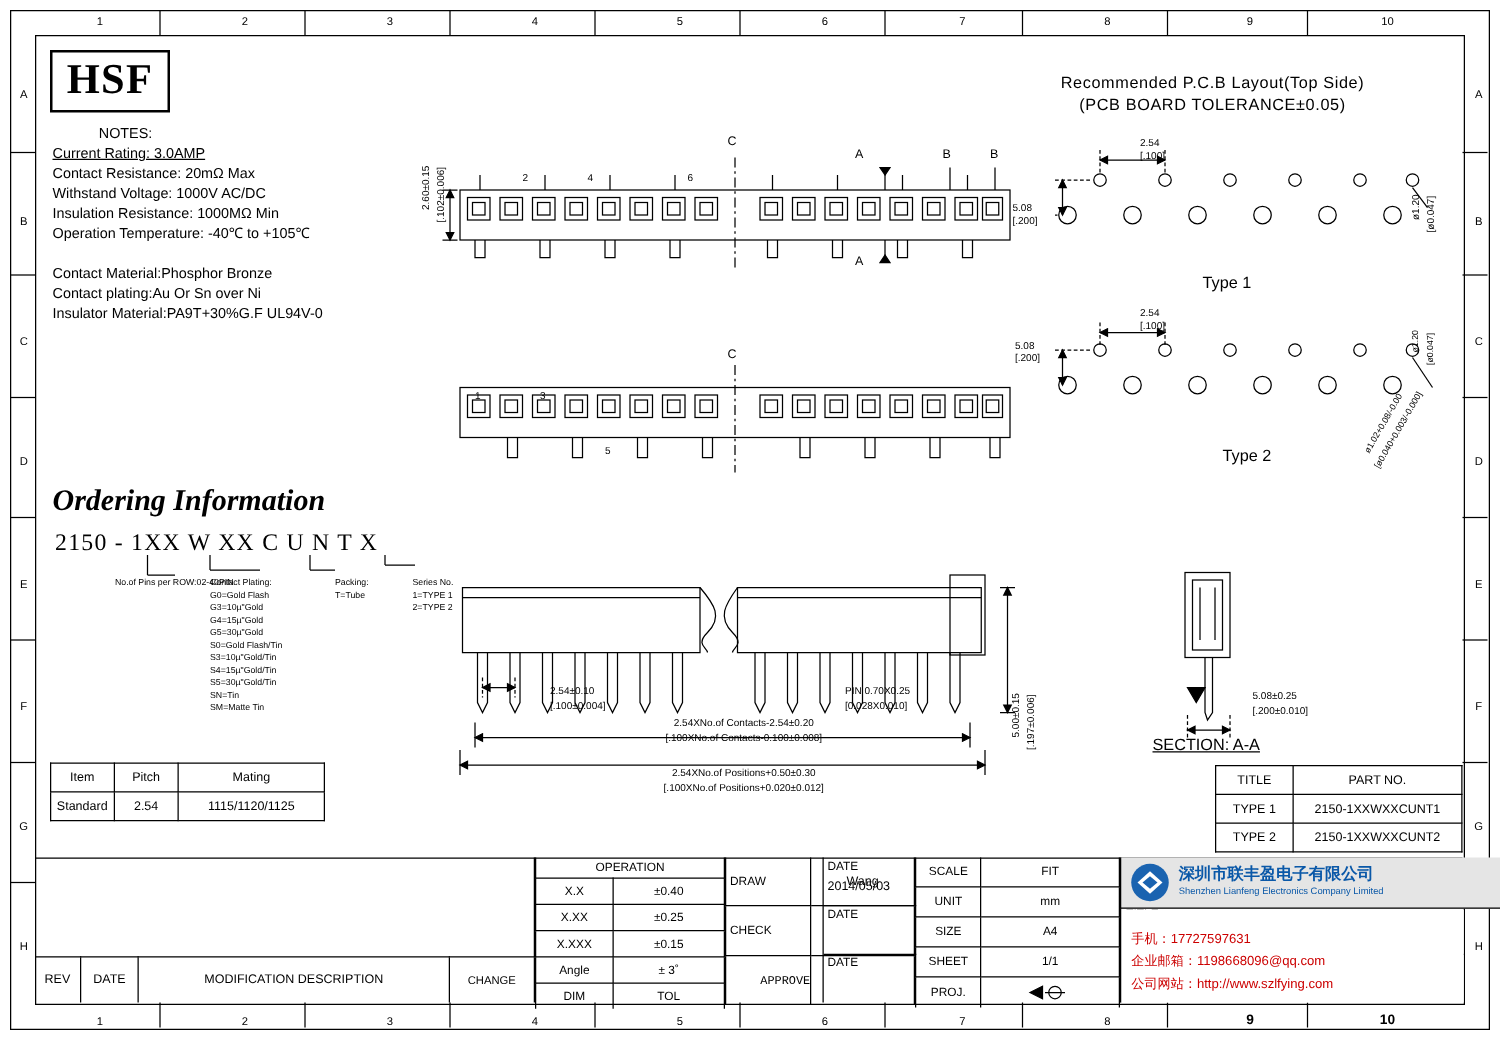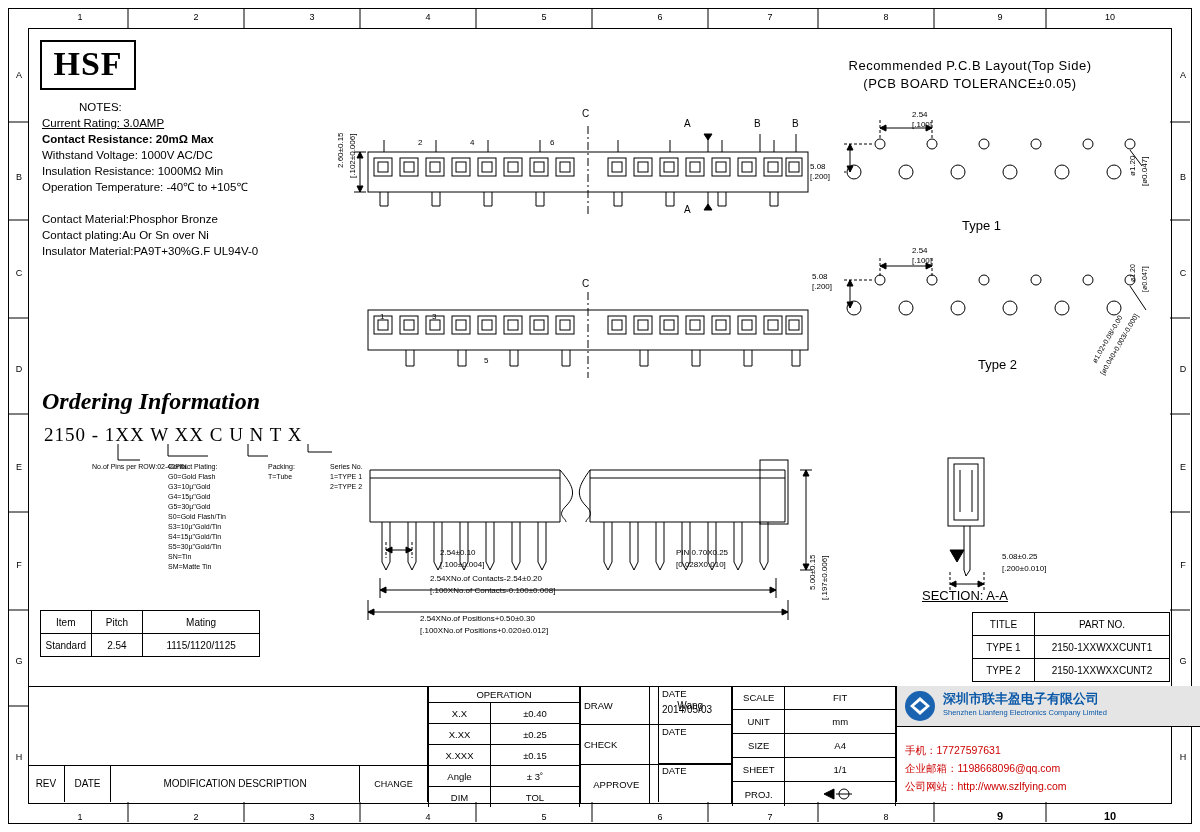--- a/index.html
+++ b/index.html
@@ -9,21 +9,21 @@
   .bd{border:1px solid #000;}
   
   #frame-outer{left:8px;top:8px;width:1182px;height:814px;border:1px solid #000;}
   #frame-inner{left:28px;top:28px;width:1142px;height:774px;border:1.5px solid #000;}
   .flabel{position:absolute;font-size:9px;font-family:"Liberation Sans",sans-serif;color:#000;text-align:center;}
   .flabel.big{font-size:11px;font-weight:bold;}
   
   .txt{font-size:11.5px;line-height:15.5px;white-space:pre;}
   .small{font-size:8px;line-height:10px;white-space:pre;}
   .tiny{font-size:7px;line-height:9px;white-space:pre;}
-  .center{}
+  .center{text-align:center;}
   
   #hsf{left:40px;top:40px;width:92px;height:46px;border:2px solid #000;}
   #hsf span{display:block;font-family:"Liberation Serif",serif;font-weight:bold;font-size:34px;line-height:44px;text-align:center;letter-spacing:1px;}
   
   table{border-collapse:collapse;}
   td,th{border:1px solid #000;font-size:10px;padding:0;text-align:center;vertical-align:middle;font-weight:normal;}
   
   svg{display:block;}
   .ital{font-family:"Liberation Serif",serif;font-style:italic;font-weight:bold;}
   .ordering-code{font-family:"Liberation Serif",serif;font-size:19px;letter-spacing:1px;}
@@ -114,21 +114,21 @@
       <line x1="1170" y1="706" x2="1190" y2="706"></line>
     </g>
   </svg>
 
   <div class="abs" id="hsf">
     <span>HSF</span>
   </div>
 
   <div class="abs txt" style="left:42px;top:100px;padding-left:37px;">NOTES:</div>
   <div class="abs txt" style="left:42px;top:116px;text-decoration:underline;">Current Rating: 3.0AMP</div>
-  <div class="abs txt" style="left:42px;top:132px;font-weight:bold;">Contact Resistance: 20mΩ Max</div>
+  <div class="abs txt" style="left:42px;top:132px;">Contact Resistance: 20mΩ Max</div>
   <div class="abs txt" style="left:42px;top:148px;">Withstand Voltage: 1000V AC/DC</div>
   <div class="abs txt" style="left:42px;top:164px;">Insulation Resistance: 1000MΩ Min</div>
   <div class="abs txt" style="left:42px;top:180px;">Operation Temperature: -40℃ to +105℃</div>
 
   <div class="abs txt" style="left:42px;top:212px;">Contact Material:Phosphor Bronze</div>
   <div class="abs txt" style="left:42px;top:228px;">Contact plating:Au Or Sn over Ni</div>
   <div class="abs txt" style="left:42px;top:244px;">Insulator Material:PA9T+30%G.F UL94V-0</div>
 
   <div class="abs" style="left:790px;top:58px;width:360px;font-size:13px;text-align:center;letter-spacing:.5px;">Recommended P.C.B Layout(Top Side)</div>
   <div class="abs" style="left:790px;top:76px;width:360px;font-size:13px;text-align:center;letter-spacing:.5px;">(PCB BOARD TOLERANCE±0.05)</div>
@@ -570,21 +570,21 @@
       <tbody>
           <tr>
         <td style="width:66px;height:38px;border-top:none;font-size:9.5px;text-align:left;padding-left:3px;">DRAW</td>
         <td style="width:86px;border-top:none;font-size:10px;">Wang</td>
       </tr>
       <tr>
         <td style="height:39px;font-size:9.5px;text-align:left;padding-left:3px;">CHECK</td>
         <td style="font-size:10px;"></td>
       </tr>
       <tr>
-        <td style="height:39px;border-bottom:none;font-size:9.5px;text-align:center;padding-left:3px;">APPROVE</td>
+        <td style="height:39px;border-bottom:none;font-size:9.5px;text-align:right;padding-left:3px;font-family:Liberation Mono, monospace;">APPROVE</td>
         <td style="border-bottom:none;font-size:10px;"></td>
       </tr>
     </tbody>
       </table>
   </div>
 
   <div class="abs" style="left:732px;top:686px;width:0;height:0;"></div>
 
   <div class="abs" style="left:732px;top:686px;width:164px;height:116px;">
     <table style="width:164px;height:116px;">

